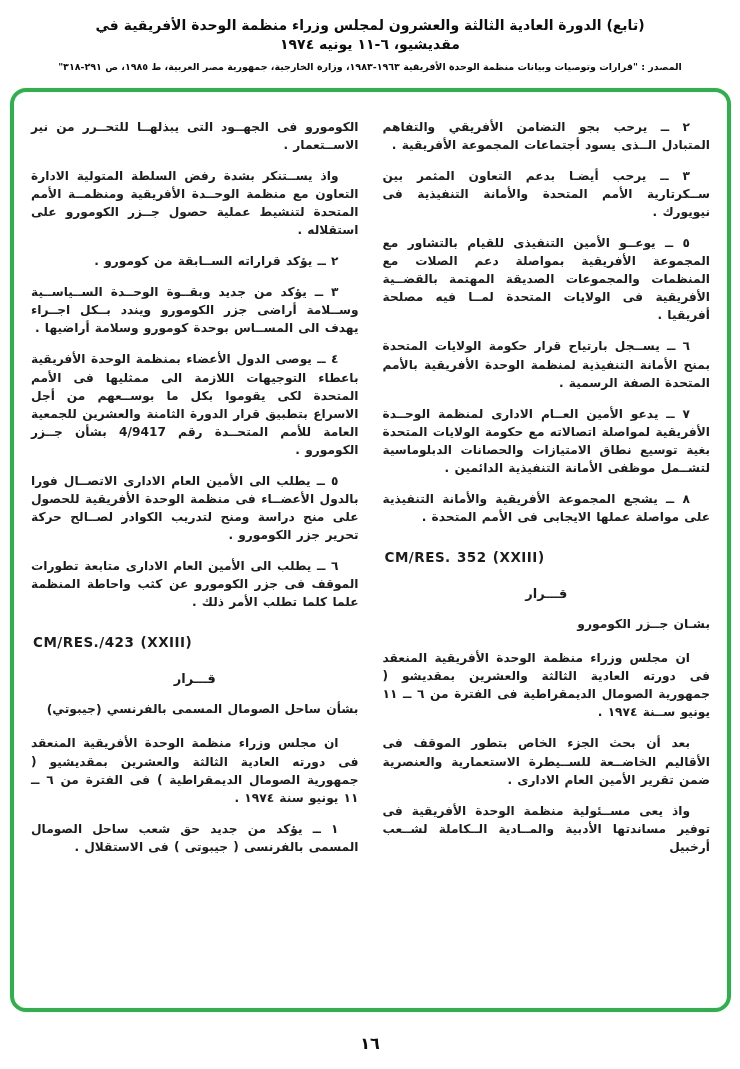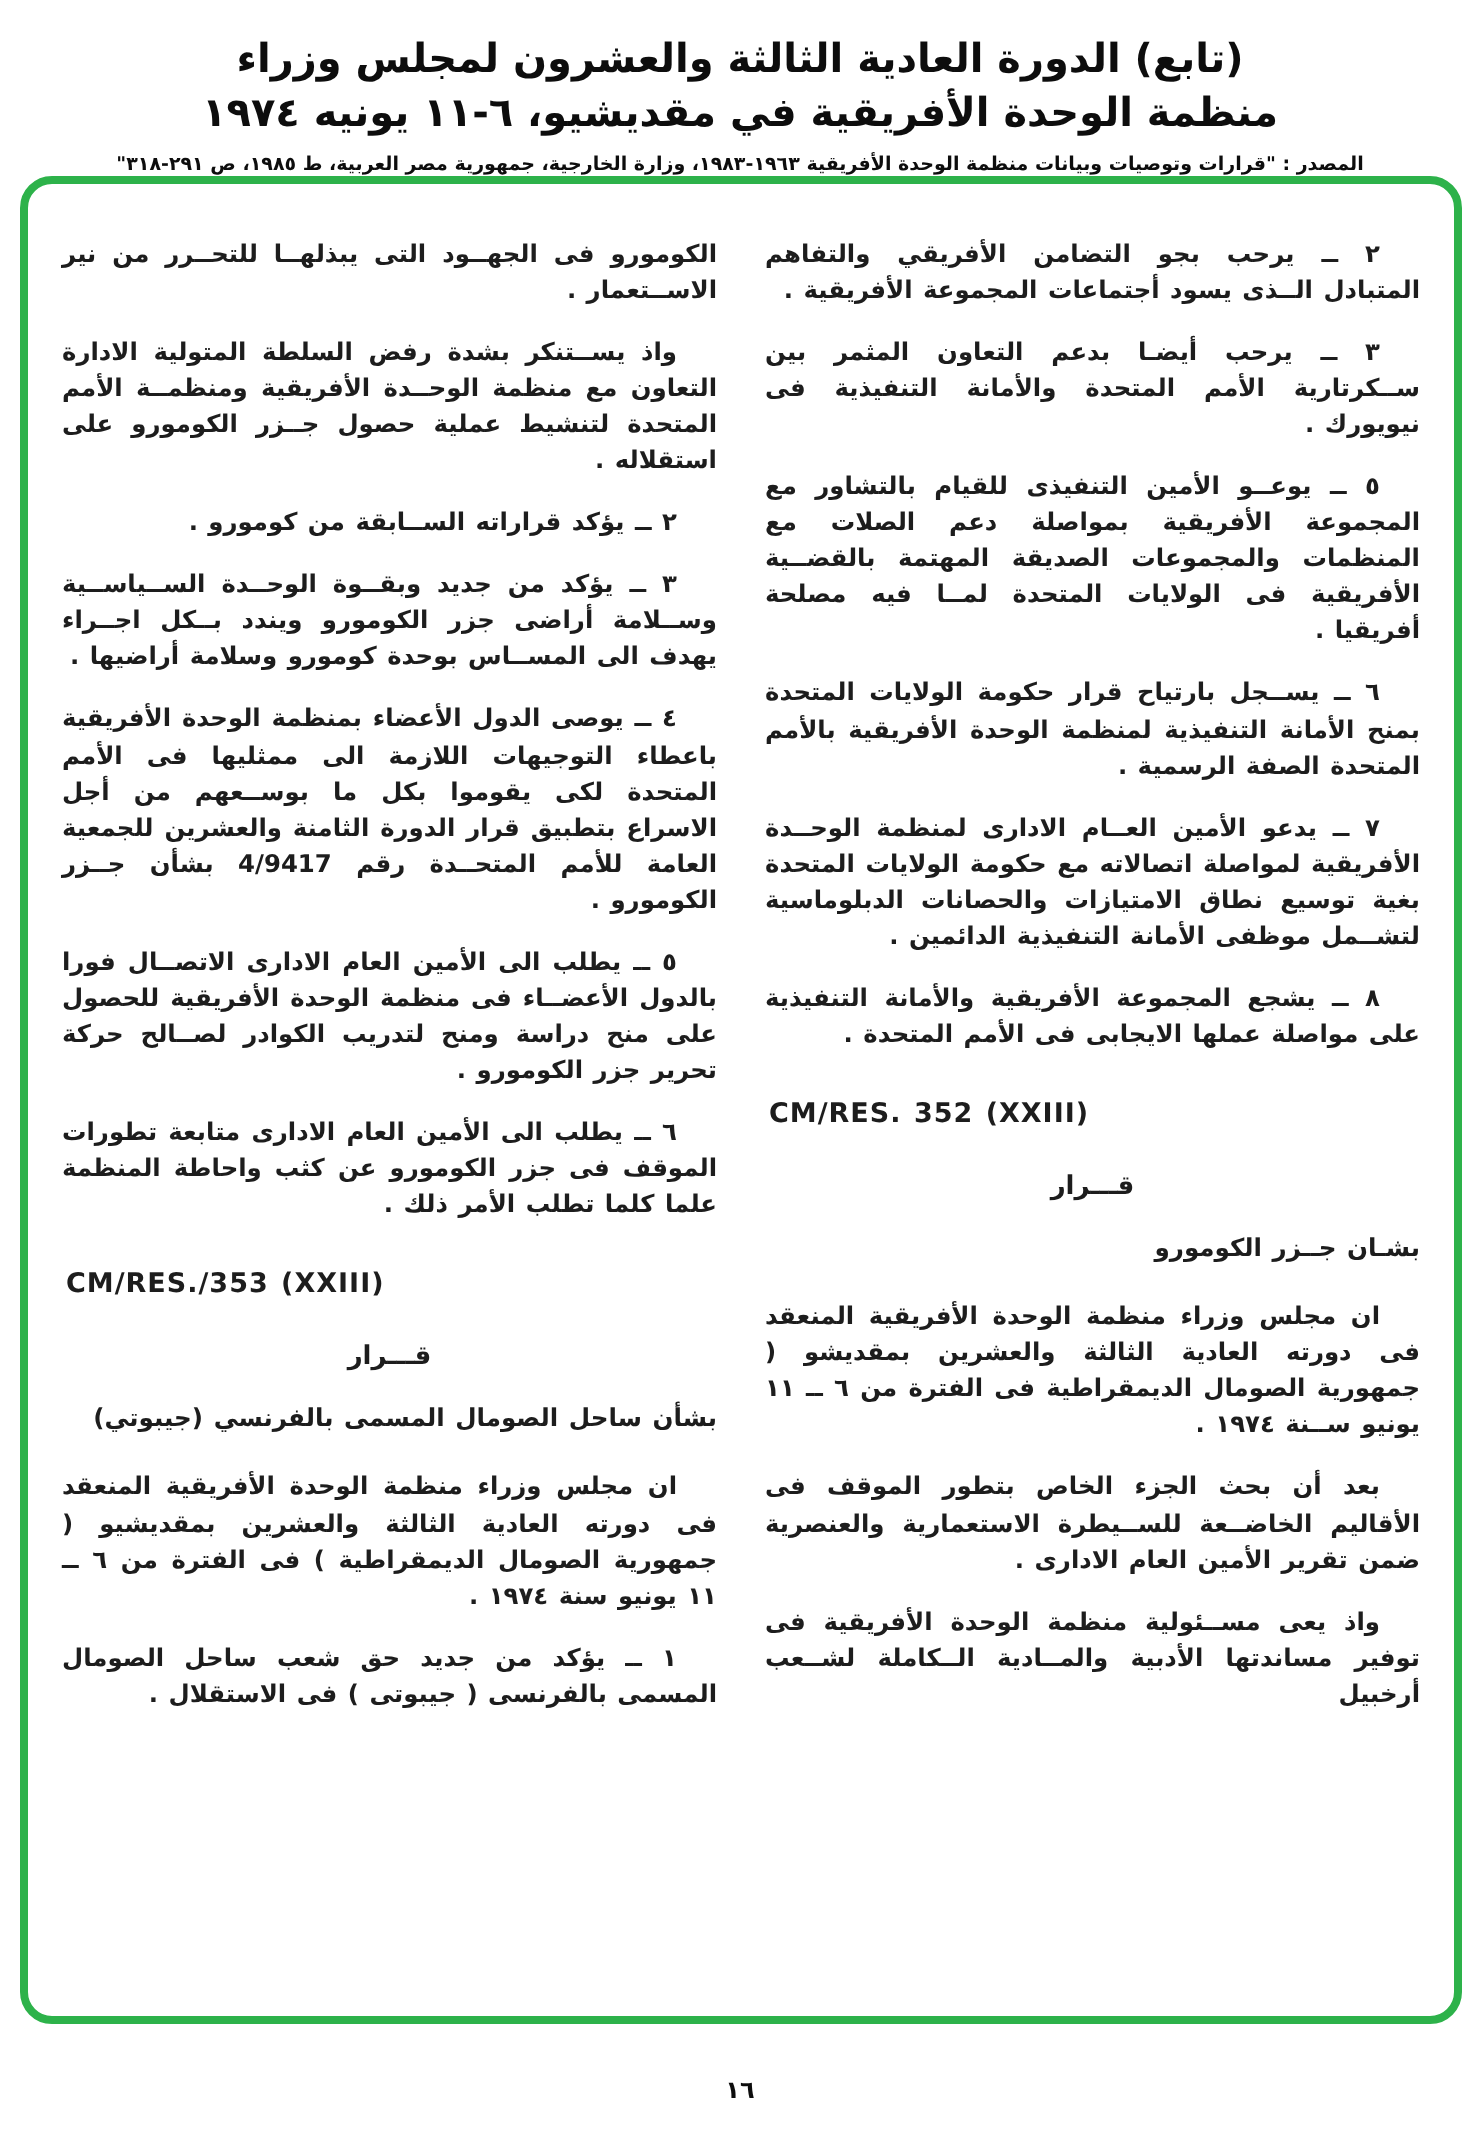--- a/index.html
+++ b/index.html
@@ -8,21 +8,21 @@
     width:740px;height:1069px;
     background:#ffffff;
     font-family:"DejaVu Sans", sans-serif;
     color:#1d1d1d;
     overflow:hidden;
   }
   .page-header{
     position:absolute;top:16px;left:0;right:0;
     text-align:center;direction:rtl;color:#0d0d0d;
   }
-  .header-title{font-size:20px;font-weight:bold;line-height:1.35;padding:0 84px;}
+  .header-title{font-size:14px;font-weight:bold;line-height:1.35;padding:0 84px;}
   .header-source{font-size:9.5px;font-weight:bold;margin-top:7px;padding:0 55px;}
   .green-box{
     position:absolute;left:10px;right:9px;top:88px;bottom:57px;
     border:4px solid #2db24a;border-radius:16px;
     padding:26px 17px 8px;box-sizing:border-box;
     background:#ffffff;
     direction:rtl;
     display:flex;gap:24px;
     overflow:hidden;
   }
@@ -39,21 +39,21 @@
     direction:ltr;text-align:left;
     font-size:13.5px;letter-spacing:.5px;
     margin:22px 0 16px;padding-left:2px;
   }
   .blk-h{text-align:center;text-indent:0;font-size:13px;margin:4px 0 12px;letter-spacing:1px;}
   .blk-sub{text-align:right;text-indent:0;font-size:12.3px;margin:0 0 16px;}
   .page-footer{
     position:absolute;bottom:16px;left:0;right:0;
     text-align:center;
   }
-  .page-number{font-size:12px;font-weight:bold;color:#0d0d0d;}
+  .page-number{font-size:16px;font-weight:bold;color:#0d0d0d;}
 </style>
 </head>
 <body>
 
 <div class="sheet">
 
   <header class="page-header">
     <div class="header-title">(تابع) الدورة العادية الثالثة والعشرون لمجلس وزراء منظمة الوحدة الأفريقية في مقديشيو، ٦-١١ يونيه ١٩٧٤</div>
     <div class="header-source">المصدر : "قرارات وتوصيات وبيانات منظمة الوحدة الأفريقية ١٩٦٣-١٩٨٣، وزارة الخارجية، جمهورية مصر العربية، ط ١٩٨٥، ص ٢٩١-٣١٨"</div>
   </header>
@@ -74,21 +74,21 @@
         <p class="blk blk-p">واذ يعى مســئولية منظمة الوحدة الأفريقية فى توفير مساندتها الأدبية والمــادية الــكاملة لشــعب أرخبيل</p>
       </div>
     <div class="col" id="col-left">
         <p class="blk blk-pc">الكومورو فى الجهــود التى يبذلهــا للتحــرر من نير الاســتعمار .</p>
         <p class="blk blk-p">واذ يســتنكر بشدة رفض السلطة المتولية الادارة التعاون مع منظمة الوحــدة الأفريقية ومنظمــة الأمم المتحدة لتنشيط عملية حصول جــزر الكومورو على استقلاله .</p>
         <p class="blk blk-p">٢ ــ يؤكد قراراته الســابقة من كومورو .</p>
         <p class="blk blk-p">٣ ــ يؤكد من جديد وبقــوة الوحــدة الســياســية وســلامة أراضى جزر الكومورو ويندد بــكل اجــراء يهدف الى المســاس بوحدة كومورو وسلامة أراضيها .</p>
         <p class="blk blk-p">٤ ــ يوصى الدول الأعضاء بمنظمة الوحدة الأفريقية باعطاء التوجيهات اللازمة الى ممثليها فى الأمم المتحدة لكى يقوموا بكل ما بوســعهم من أجل الاسراع بتطبيق قرار الدورة الثامنة والعشرين للجمعية العامة للأمم المتحــدة رقم 4/9417 بشأن جــزر الكومورو .</p>
         <p class="blk blk-p">٥ ــ يطلب الى الأمين العام الادارى الاتصــال فورا بالدول الأعضــاء فى منظمة الوحدة الأفريقية للحصول على منح دراسة ومنح لتدريب الكوادر لصــالح حركة تحرير جزر الكومورو .</p>
         <p class="blk blk-p">٦ ــ يطلب الى الأمين العام الادارى متابعة تطورات الموقف فى جزر الكومورو عن كثب واحاطة المنظمة علما كلما تطلب الأمر ذلك .</p>
-        <div class="blk blk-ref">CM/RES./353 (XXIII)</div>
+        <div class="blk blk-ref">CM/RES./423 (XXIII)</div>
         <p class="blk blk-h">قـــرار</p>
         <p class="blk blk-sub">بشأن ساحل الصومال المسمى بالفرنسي (جيبوتي)</p>
         <p class="blk blk-p">ان مجلس وزراء منظمة الوحدة الأفريقية المنعقد فى دورته العادية الثالثة والعشرين بمقديشيو ( جمهورية الصومال الديمقراطية ) فى الفترة من ٦ ــ ١١ يونيو سنة ١٩٧٤ .</p>
         <p class="blk blk-p">١ ــ يؤكد من جديد حق شعب ساحل الصومال المسمى بالفرنسى ( جيبوتى ) فى الاستقلال .</p>
       </div>
   </main>
 
   <footer class="page-footer">
     <span class="page-number">١٦</span>
   </footer>

